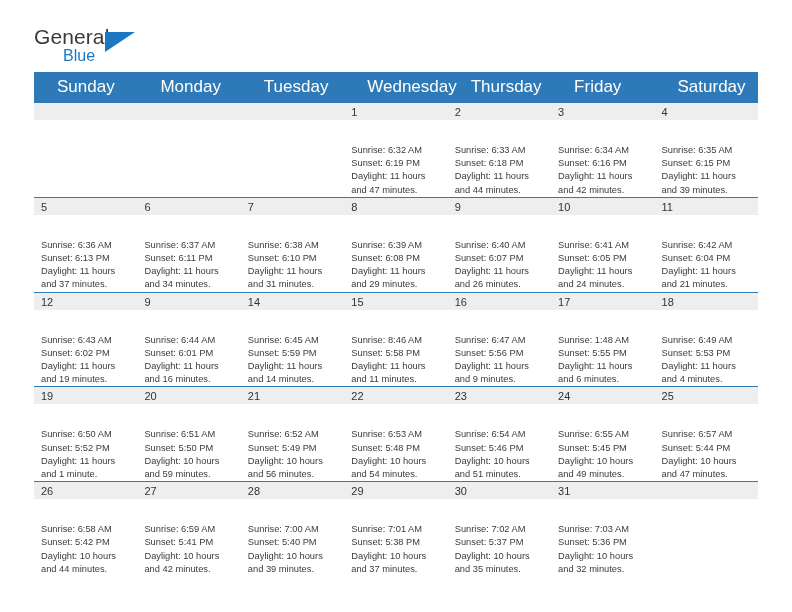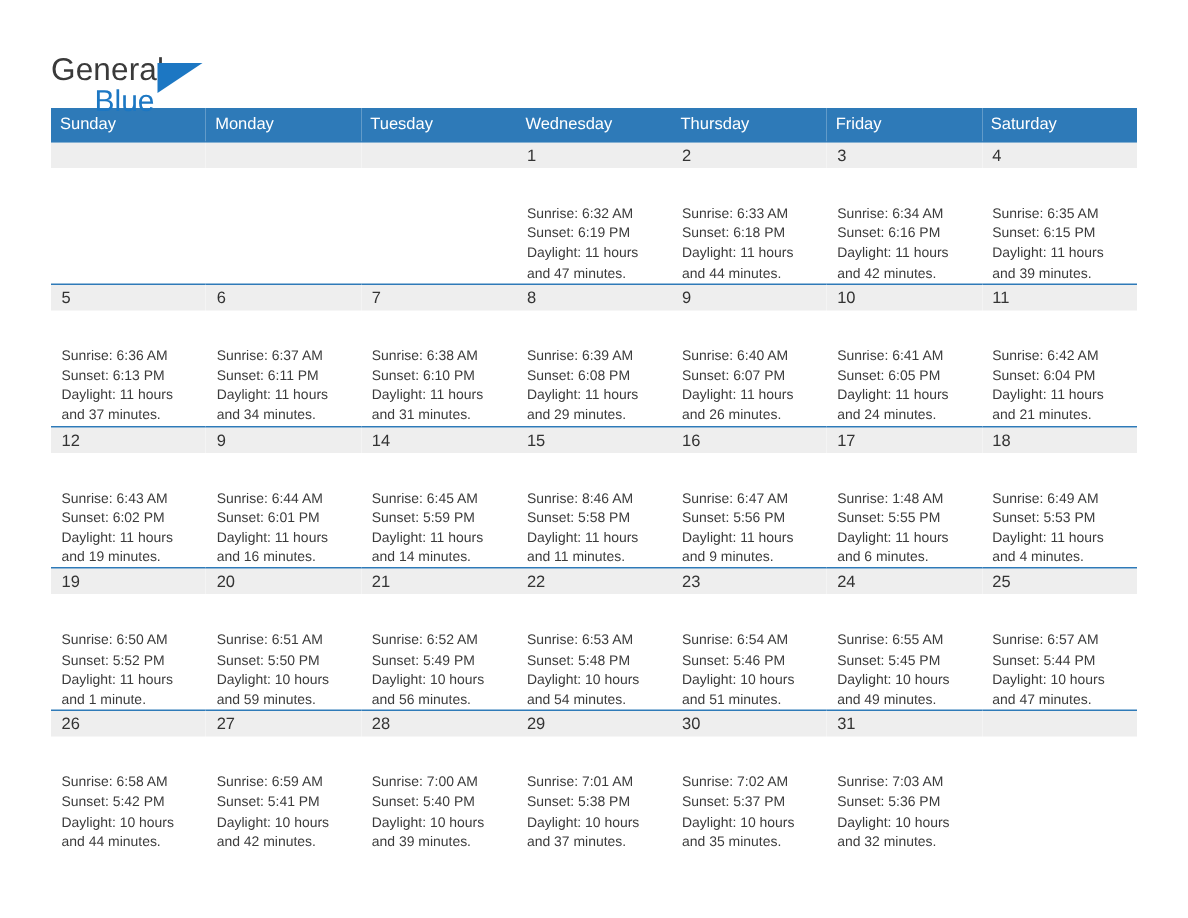--- a/index.html
+++ b/index.html
@@ -20,39 +20,39 @@
     box-sizing: border-box;
     padding: 0 34px;
     position: relative;
   }
 
   
   .header {
     display: flex;
     align-items: flex-start;
     justify-content: space-between;
-    padding-top: 36px;
+    padding-top: 26px;
     height: 72px;
     box-sizing: border-box;
   }
   .logo {
     position: relative;
     width: 130px;
     height: 52px;
     line-height: 1;
   }
   .logo-general {
     font-size: 21px;
     color: #3a3a3a;
     letter-spacing: 0.1px;
     font-family: "Liberation Sans", sans-serif;
   }
   .logo-blue {
     display: block;
-    font-size: 20px;
+    font-size: 16px;
     color: #1c77c3;
     margin-left: 29px;
     margin-top: 1px;
   }
   .logo-tri {
     position: absolute;
     left: 71px;
     top: 6px;
     width: 0;
     height: 0;
@@ -79,24 +79,24 @@
 
   
   .calendar {
     width: 724px;
     border-collapse: collapse;
     table-layout: fixed;
   }
   .calendar th {
     background: #2e7ab8;
     color: #ffffff;
-    font-size: 11px;
+    font-size: 17px;
     font-weight: normal;
     text-align: left;
-    padding: 5px 0 5px 6px;
+    padding: 5px 0 5px 23px;
     height: 19px;
     box-sizing: border-box;
   }
   .calendar td {
     width: 103.4px;
     height: 89px;
     vertical-align: top;
     padding: 0;
     border-top: 1px solid #2e7ab8;
     background: #ffffff;

